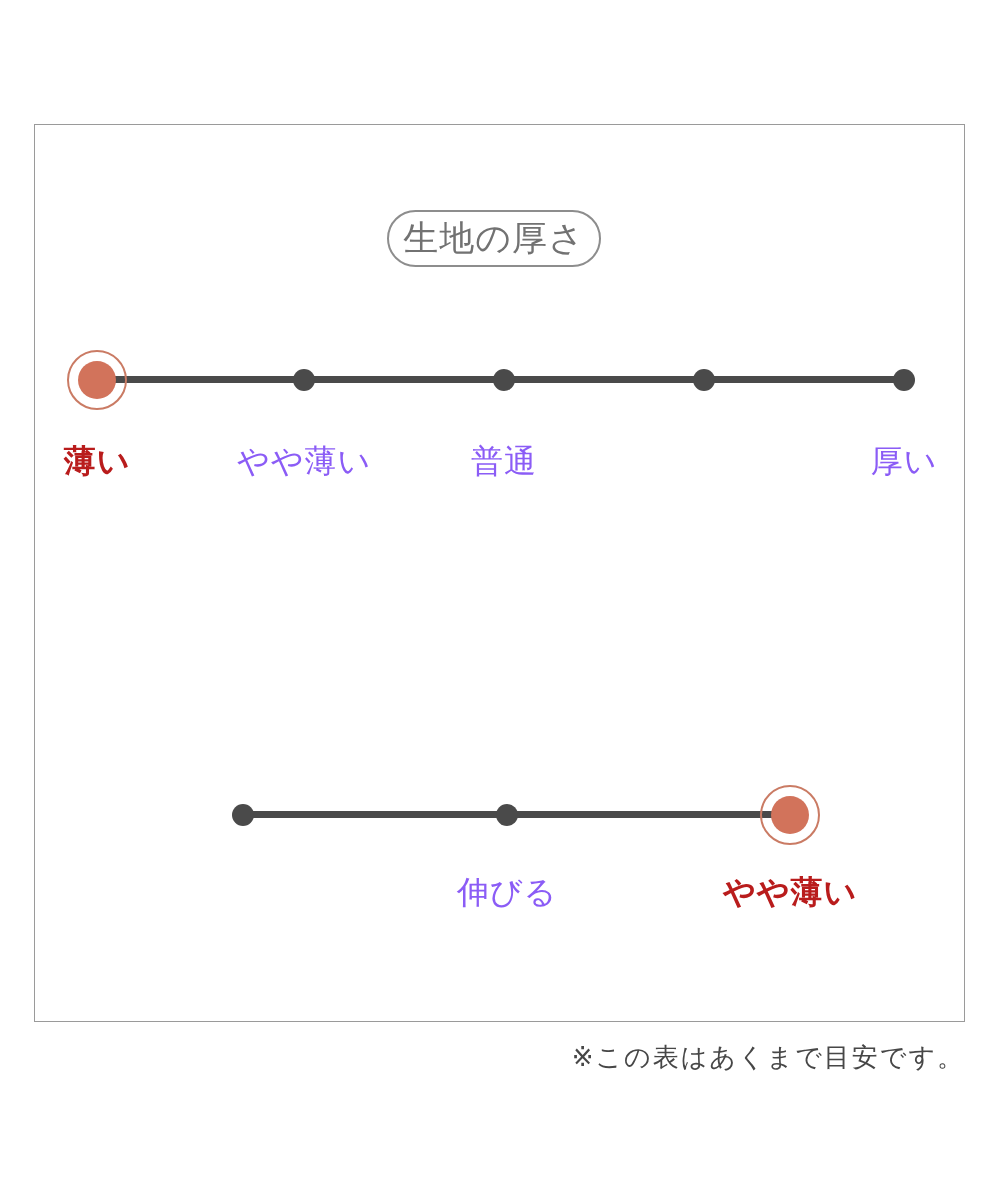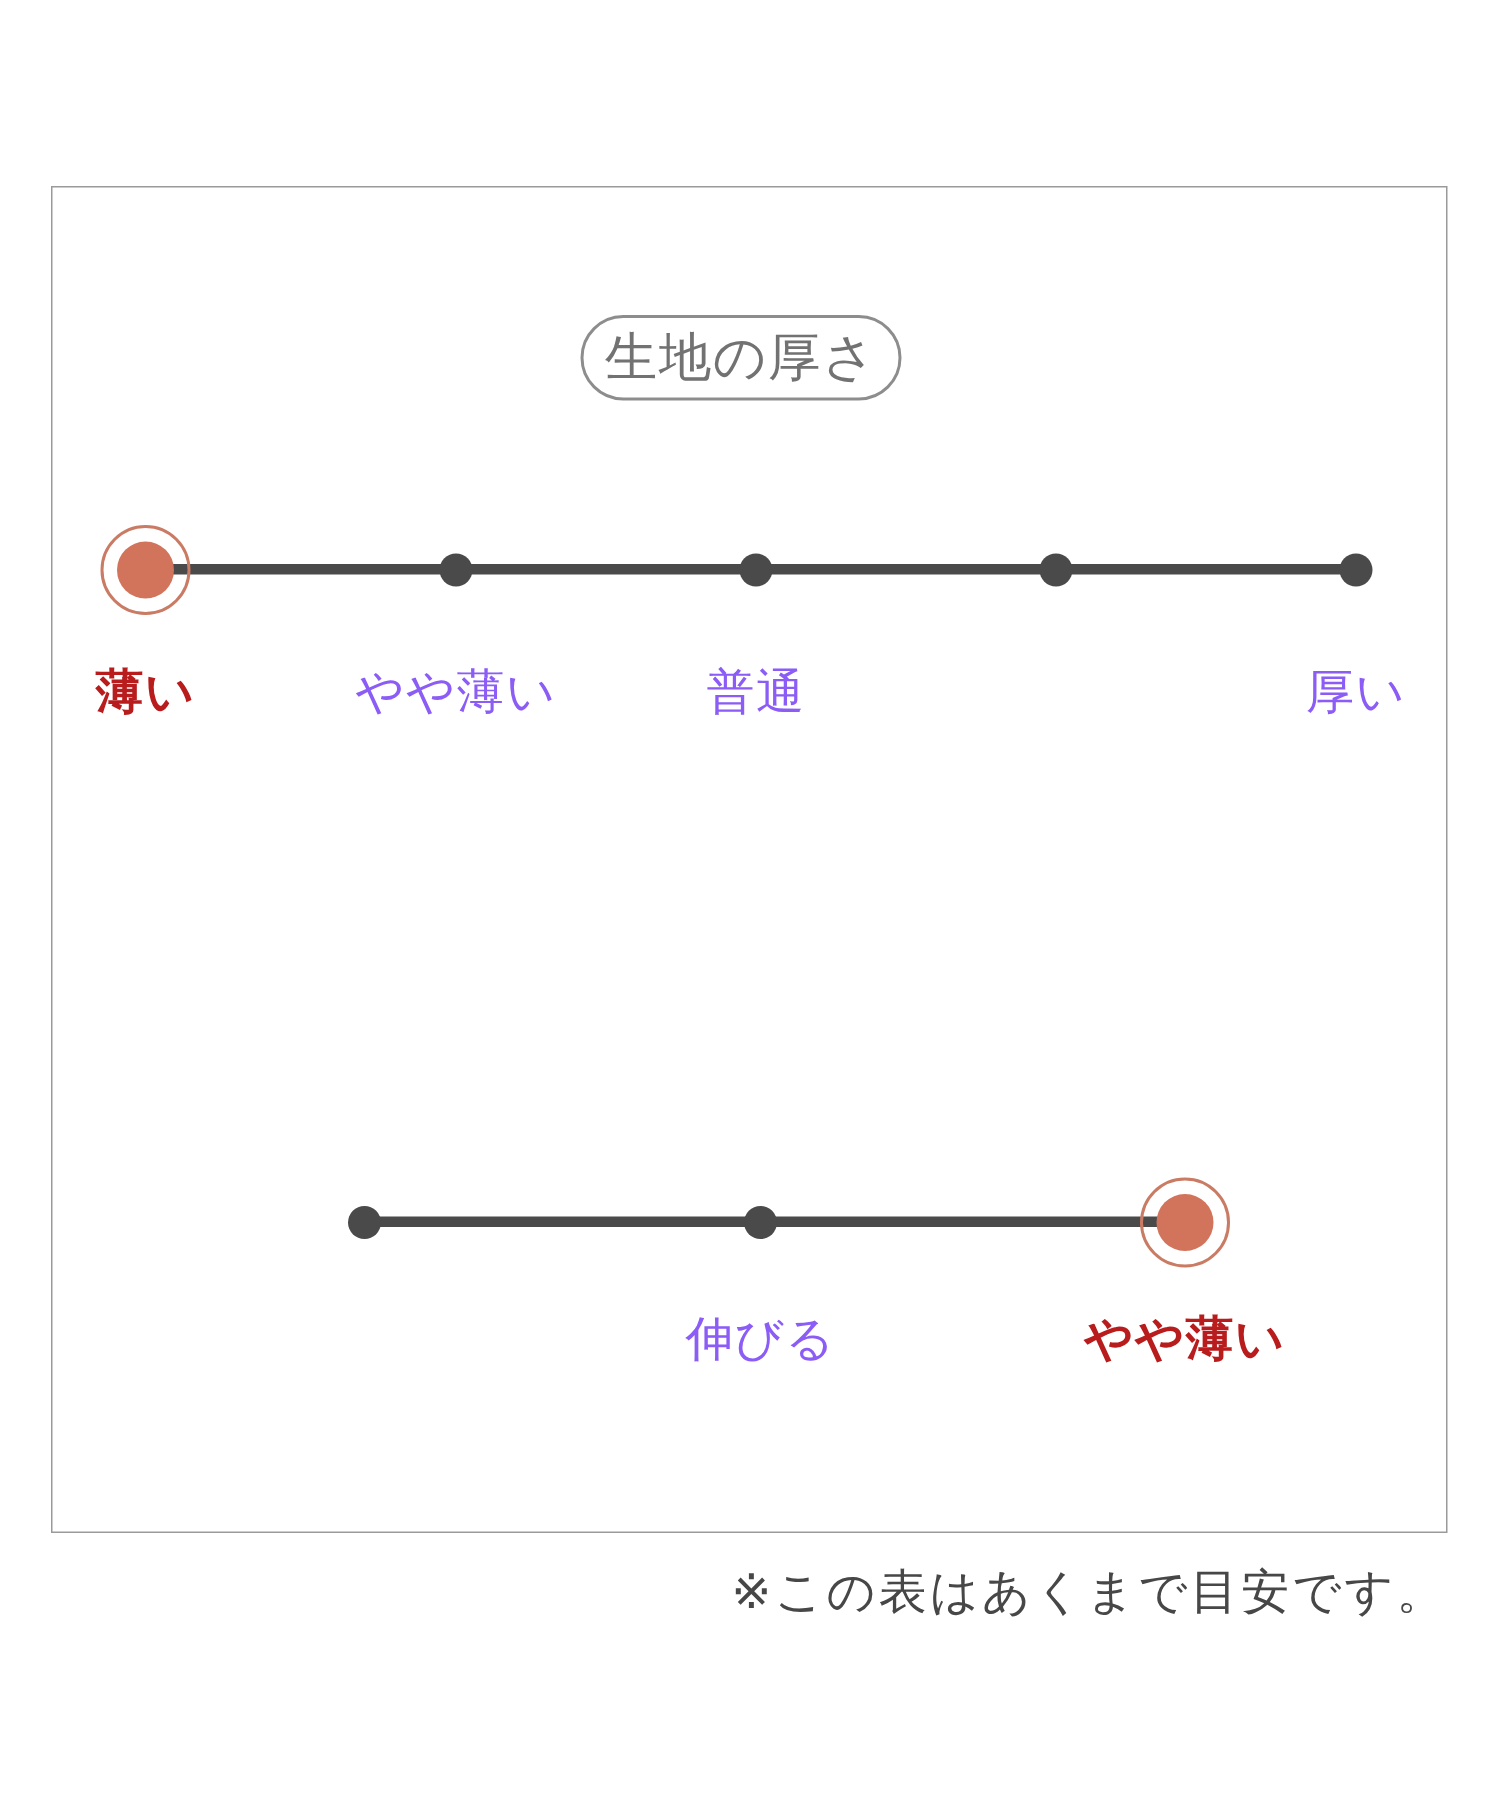--- a/index.html
+++ b/index.html
@@ -67,21 +67,21 @@
     white-space:nowrap;
     letter-spacing:1px;
   }
   .lbl.selected{
     font-weight:700;
     color:#b91c1c;
   }
   .footnote{
     position:absolute;
     right:35px;top:1040px;
-    font-size:32px;
+    font-size:26px;
     color:#474747;
     letter-spacing:2px;
     white-space:nowrap;
   }
 </style>
 </head>
 <body>
 
 <div class="page">
   <div class="spec-box">

